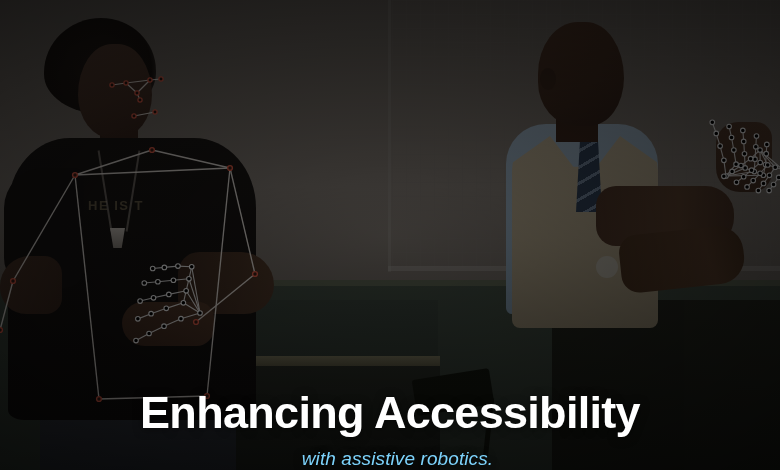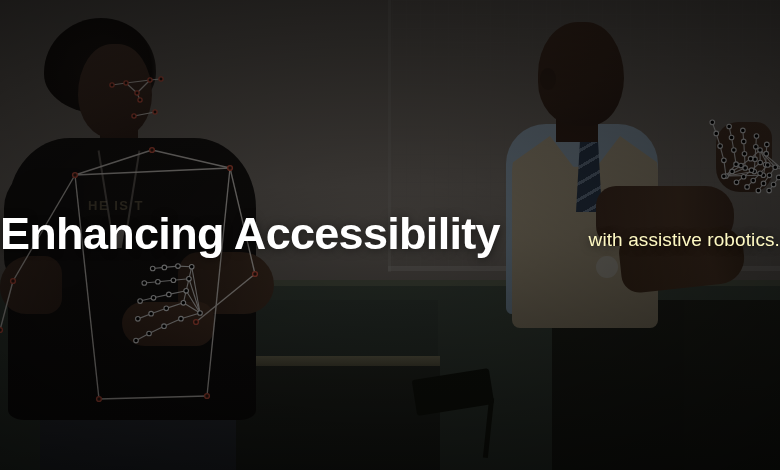--- a/index.html
+++ b/index.html
@@ -229,42 +229,43 @@
 
   
   .scrim {
     left: 0; top: 0; width: 780px; height: 470px;
     background:
       radial-gradient(ellipse 96% 78% at 50% 50%, rgba(0,0,0,.52) 0%, rgba(0,0,0,.70) 62%, rgba(0,0,0,.82) 100%);
   }
   #caption {
     left: 0; top: 0; width: 780px; height: 470px;
     display: flex;
-    flex-direction: row;
+    flex-direction: column;
     align-items: center;
-    justify-content: space-between;
+    justify-content: flex-end;
   }
   #title {
     font-size: 45px;
     font-weight: 700;
     color: #ffffff;
     letter-spacing: -0.7px;
     line-height: 1.02;
     text-align: center;
     margin: 0 0 2px 0;
     text-shadow: 0 1px 10px rgba(0,0,0,.55);
   }
   #subtitle {
     font-size: 19px;
     font-weight: 400;
-    color: #fef9c3;
+    color: #7dd3fc;
     text-align: center;
     margin: 10px 0 0 15px;
     letter-spacing: .1px;
     text-shadow: 0 1px 8px rgba(0,0,0,.6);
+    font-style: italic;
   }
 </style>
 </head>
 <body>
 
 <div id="stage">
 
   <div class="layer wall"></div>
   <div class="layer board-grid"></div>
   <div class="layer board-edge-left"></div>

